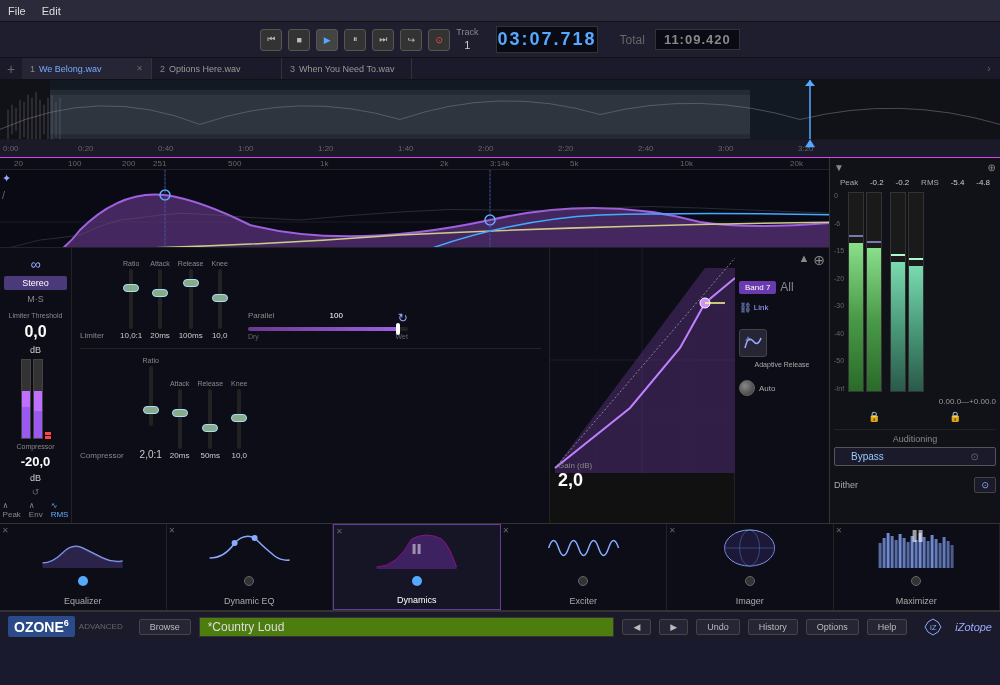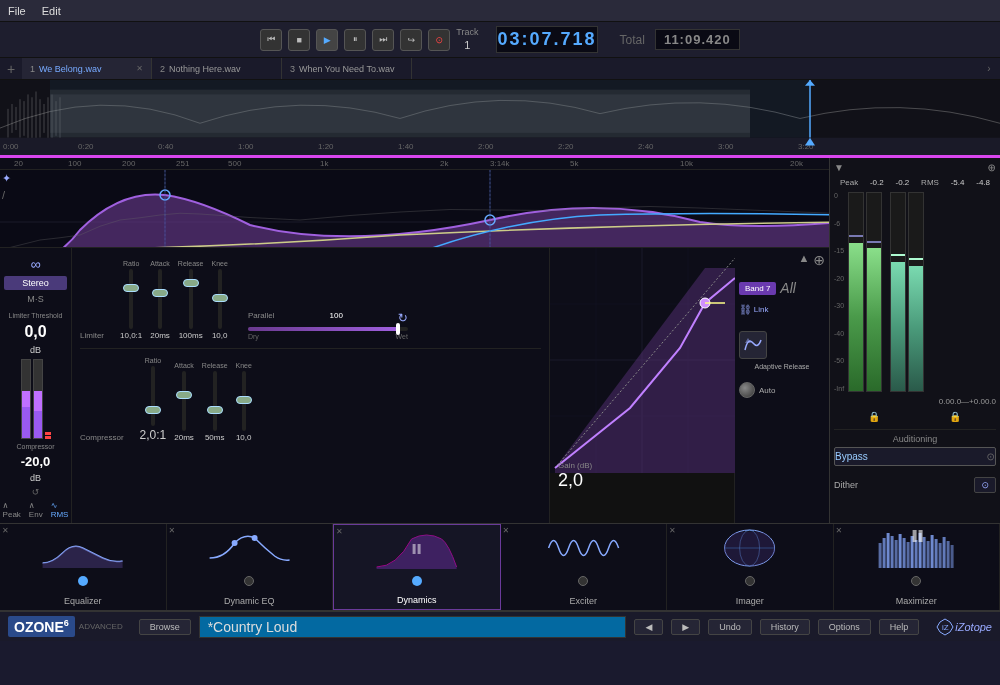--- a/index.html
+++ b/index.html
@@ -117,21 +117,21 @@
       margin-left: auto;
       color: #666;
       font-size: 8px;
     }
 
     
     #waveform-area {
       background: #111118;
       height: 78px;
       position: relative;
-      border-bottom: 3px solid #d946ef;
+      border-bottom: 1px solid #d946ef;
       overflow: hidden;
     }
 
     
     #main-content {
       display: flex;
       height: 365px;
       background: #151520;
     }
 
@@ -277,21 +277,21 @@
       background: radial-gradient(circle at 35% 35%, #888, #333);
       border: 1px solid #666;
       cursor: pointer;
       display: inline-block;
     }
 
     .bypass-btn {
       background: #1a1a2a;
       border: 1px solid #555;
       color: #9cf;
-      padding: 3px 0;
+      padding: 3px 16px;
       font-size: 10px;
       cursor: pointer;
       border-radius: 2px;
       display: flex;
       align-items: center;
       gap: 4px;
       width: 100%;
       margin-bottom: 4px;
     }
   </style>
@@ -322,21 +322,21 @@
 
 <div id="track-tabs">
   <div class="tab-add">+</div>
   <div class="track-tab active">
     <span class="track-tab-num">1</span>
     <span style="color:#7af;">We Belong.wav</span>
     <span class="tab-close">✕</span>
   </div>
   <div class="track-tab">
     <span class="track-tab-num">2</span>
-    <span>Nothing Here.wav</span>
+    <span>Options Here.wav</span>
   </div>
   <div class="track-tab">
     <span class="track-tab-num">3</span>
     <span>When You Need To.wav</span>
   </div>
   <div style="flex:1;"></div>
   <div style="width:22px;display:flex;align-items:center;justify-content:center;color:#666;cursor:pointer;">›</div>
 </div>
 
 <div id="waveform-area">
@@ -376,21 +376,21 @@
 </div>
 
 <div id="main-content">
 
   <div id="plugin-area" style="flex:1;display:flex;flex-direction:column;border-right:1px solid #333;">
 
     <div id="freq-ruler" style="height:16px;background:#0d0d18;position:relative;border-bottom:1px solid #222;">
       <span style="position:absolute;left:14px;">20</span>
       <span style="position:absolute;left:68px;">100</span>
       <span style="position:absolute;left:122px;">200</span>
-      <span style="position:absolute;left:176px;">251</span>
+      <span style="position:absolute;left:153px;">251</span>
       <span style="position:absolute;left:228px;">500</span>
       <span style="position:absolute;left:320px;">1k</span>
       <span style="position:absolute;left:440px;">2k</span>
       <span style="position:absolute;left:490px;">3:14k</span>
       <span style="position:absolute;left:570px;">5k</span>
       <span style="position:absolute;left:680px;">10k</span>
       <span style="position:absolute;left:790px;">20k</span>
     </div>
 
     <div id="eq-display" style="height:105px;background:#0a0a15;position:relative;overflow:hidden;border-bottom:1px solid #222;">
@@ -522,21 +522,21 @@
         <div style="border-top:1px solid #222;"></div>
 
         <div style="display:flex;gap:8px;align-items:flex-end;">
           <div style="text-align:center;font-size:8px;color:#888;margin-right:8px;">Compressor</div>
 
           <div class="slider-container">
             <div style="font-size:7px;color:#888;">Ratio</div>
             <div class="v-slider" style="height:60px;">
               <div class="v-slider-thumb" style="top:40px;background:#8a8;"></div>
             </div>
-            <div style="font-size:12px;color:#ccc;">2,0:1</div>
+            <div style="font-size:10px;color:#ccc;margin-top:21px;">2,0:1</div>
           </div>
 
           <div class="slider-container">
             <div style="font-size:7px;color:#888;">Attack</div>
             <div class="v-slider" style="height:60px;">
               <div class="v-slider-thumb" style="top:20px;background:#8a8;"></div>
             </div>
             <div style="font-size:8px;color:#ccc;">20ms</div>
           </div>
 
@@ -576,34 +576,34 @@
 
           <path d="M5,220 L80,160 L130,100 L155,55 L185,30" stroke="#c080ff" stroke-width="2" fill="none"></path>
 
           <circle cx="155" cy="55" r="5" fill="#d090ff" stroke="#fff" stroke-width="1"></circle>
 
           <line x1="155" y1="55" x2="175" y2="55" stroke="#ff8" stroke-width="1.5"></line>
         </svg>
         
         <div style="position:absolute;bottom:32px;left:8px;">
           <div style="font-size:8px;color:#888;">Gain (dB)</div>
-          <div style="font-size:18px;font-weight:normal;color:#fff;">2,0</div>
+          <div style="font-size:18px;font-weight:bold;color:#fff;">2,0</div>
         </div>
       </div>
 
       <div style="width:95px;padding:4px;border-left:1px solid #222;display:flex;flex-direction:column;gap:4px;">
 
         <div style="display:flex;justify-content:flex-end;gap:4px;">
           <div style="color:#888;font-size:11px;cursor:pointer;">▲</div>
           <div style="color:#888;font-size:14px;cursor:pointer;">⊕</div>
         </div>
 
         <div style="display:flex;gap:4px;align-items:center;margin-top:8px;">
           <div style="background:#6a3aaf;color:#fff;padding:2px 6px;font-size:8px;border-radius:2px;cursor:pointer;">Band 7</div>
-          <div style="color:#888;font-size:14px;cursor:pointer;font-style:italic;">All</div>
+          <div style="color:#888;font-size:12px;cursor:pointer;">All</div>
         </div>
 
         <div style="display:flex;align-items:center;gap:2px;cursor:pointer;margin-top:4px;">
           <span style="color:#9af;font-size:10px;">⛓</span>
           <span style="color:#9af;font-size:8px;">Link</span>
         </div>
 
         <div style="display:flex;align-items:center;margin-top:12px;cursor:pointer;">
           <div style="width:28px;height:28px;background:#252535;border:1px solid #444;border-radius:3px;display:flex;align-items:center;justify-content:center;">
             <svg width="20" height="20" viewBox="0 0 20 20">
@@ -796,30 +796,30 @@
 </div>
 
 <div id="bottom-bar">
 
   <div style="display:flex;align-items:center;gap:4px;margin-right:8px;">
     <div style="background:#2a4a8a;color:#fff;font-size:14px;font-weight:bold;padding:2px 6px;border-radius:2px;">OZONE<sup style="font-size:9px;">6</sup></div>
     <div style="font-size:8px;color:#666;">ADVANCED</div>
   </div>
 
   <div class="bottom-btn">Browse</div>
-  <input type="text" id="preset-name" style="flex: 1 1 0%; background: #0369a1; border: 1px solid rgb(51, 51, 51); color: rgb(221, 221, 221); padding: 2px 8px; font-size: 14px;" value="*Country Loud">
+  <input type="text" id="preset-name" style="flex: 1 1 0%; background: #4d7c0f; border: 1px solid rgb(51, 51, 51); color: rgb(221, 221, 221); padding: 2px 8px; font-size: 12px;" value="*Country Loud">
 
   <div class="bottom-btn">◀</div>
   <div class="bottom-btn">▶</div>
 
   <div class="bottom-btn">Undo</div>
   <div class="bottom-btn">History</div>
   <div class="bottom-btn">Options</div>
   <div class="bottom-btn">Help</div>
 
-  <div style="margin-left:8px;display:flex;align-items:center;gap:0;justify-content:space-between;">
+  <div style="margin-left:8px;display:flex;align-items:center;gap:12px;justify-content:space-between;">
     <svg width="20" height="20" viewBox="0 0 20 20">
       <path d="M10,2 Q16,4 18,10 Q16,16 10,18 Q4,16 2,10 Q4,4 10,2 Z" stroke="#8af" stroke-width="1" fill="none"></path>
       <text x="7" y="13" fill="#8af" font-size="8">iZ</text>
     </svg>
     <span style="color:#9af;font-size:11px;font-style:italic;">iZotope</span>
   </div>
 </div>
 
 </body></html>

